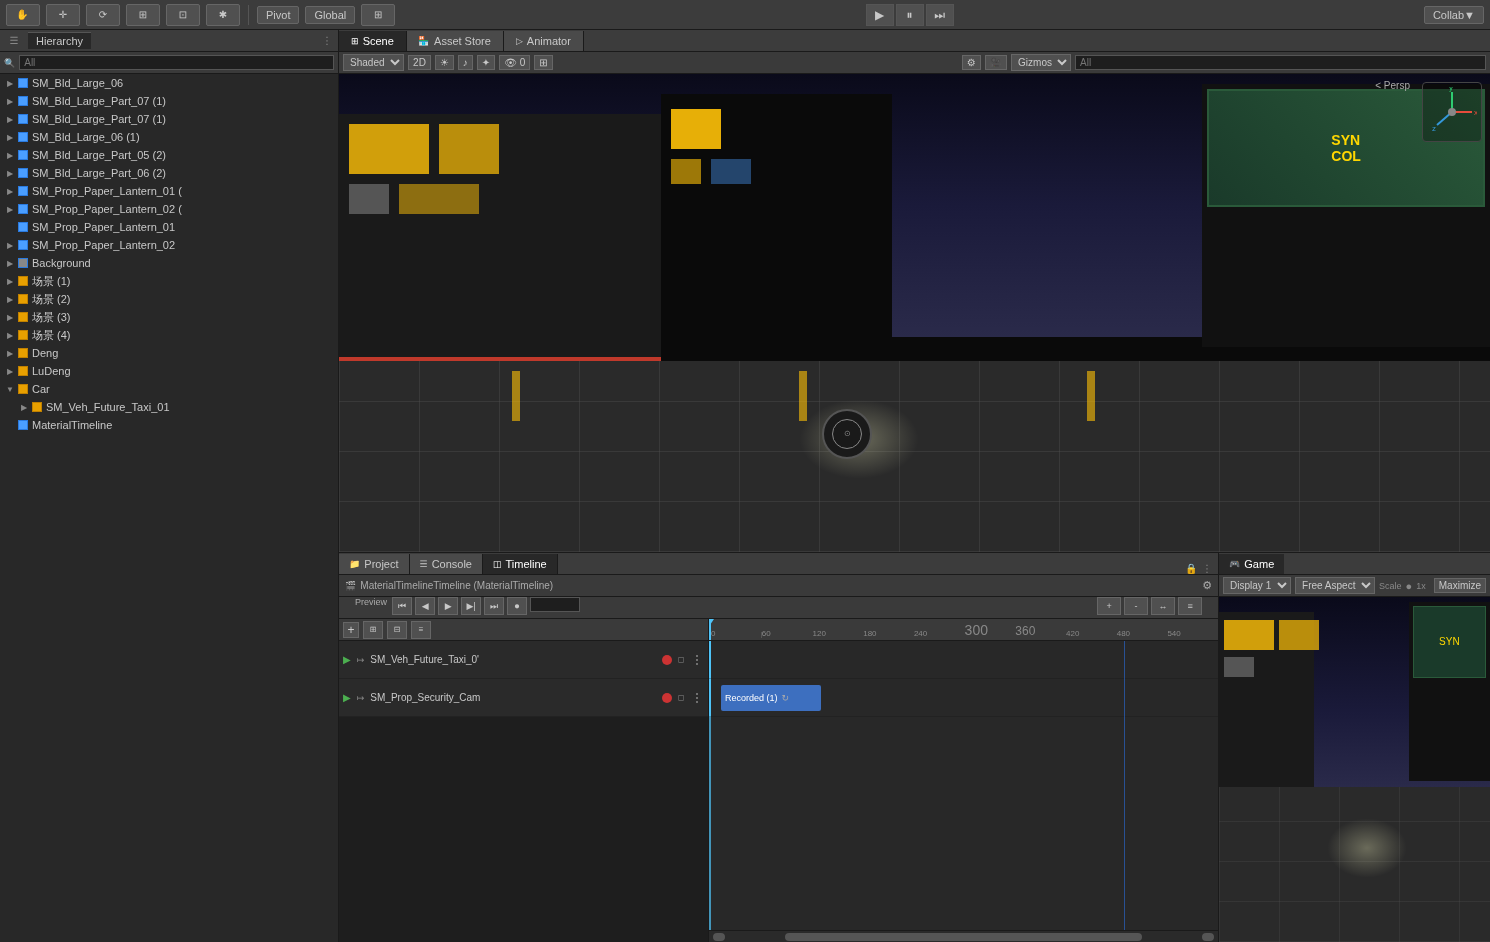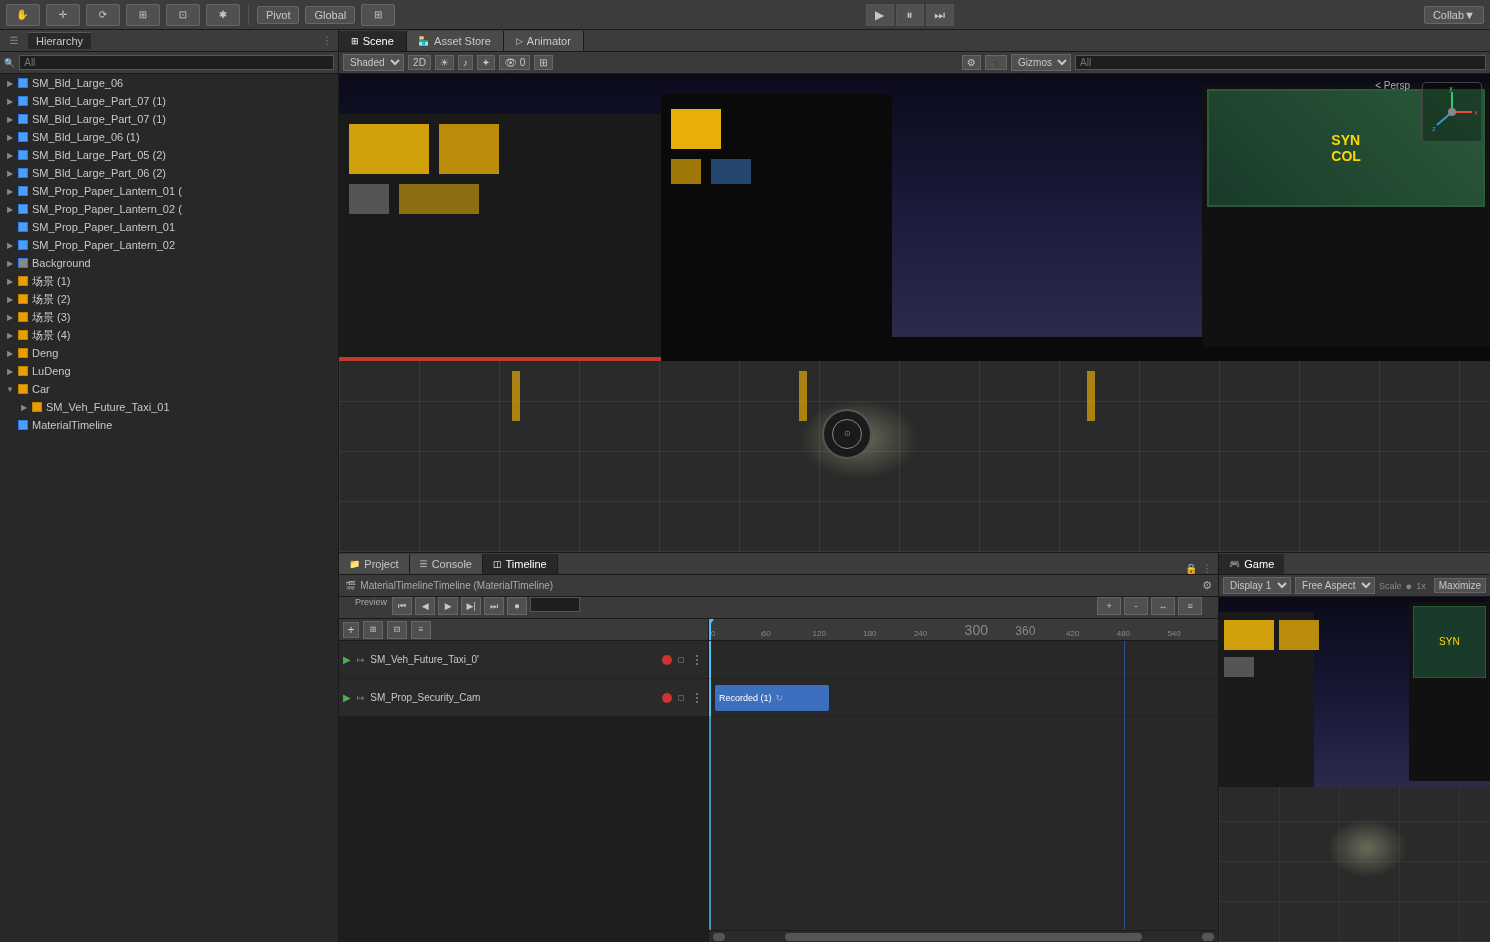--- a/index.html
+++ b/index.html
@@ -955,21 +955,21 @@
 
             <div class="timeline-track-area">
 
               <div class="timeline-track-row">
 
                 <div style="position:absolute;top:0;left:0;width:2px;height:100%;background:#4fc3f7;z-index:10;"></div>
               </div>
 
               <div class="timeline-track-row">
 
-                <div class="timeline-clip" style="left:6px;width:114px;background:#3d6fbf;">
+                <div class="timeline-clip" style="left:12px;width:100px;background:#3d6fbf;">
                   <span>Recorded (1)</span>
                   <span style="margin-left:4px;font-size:9px;color:#aaa;">↻</span>
                 </div>
 
                 <div style="position:absolute;top:0;left:0;width:2px;height:100%;background:#4fc3f7;z-index:10;"></div>
               </div>
 
               <div style="position:absolute;top:0;left:0;width:2px;height:100%;background:#4fc3f7;z-index:15;opacity:0.7;"></div>
 
               <div style="position:absolute;top:0;left:415px;width:1px;height:100%;background:#2979ff;z-index:8;opacity:0.5;"></div>

